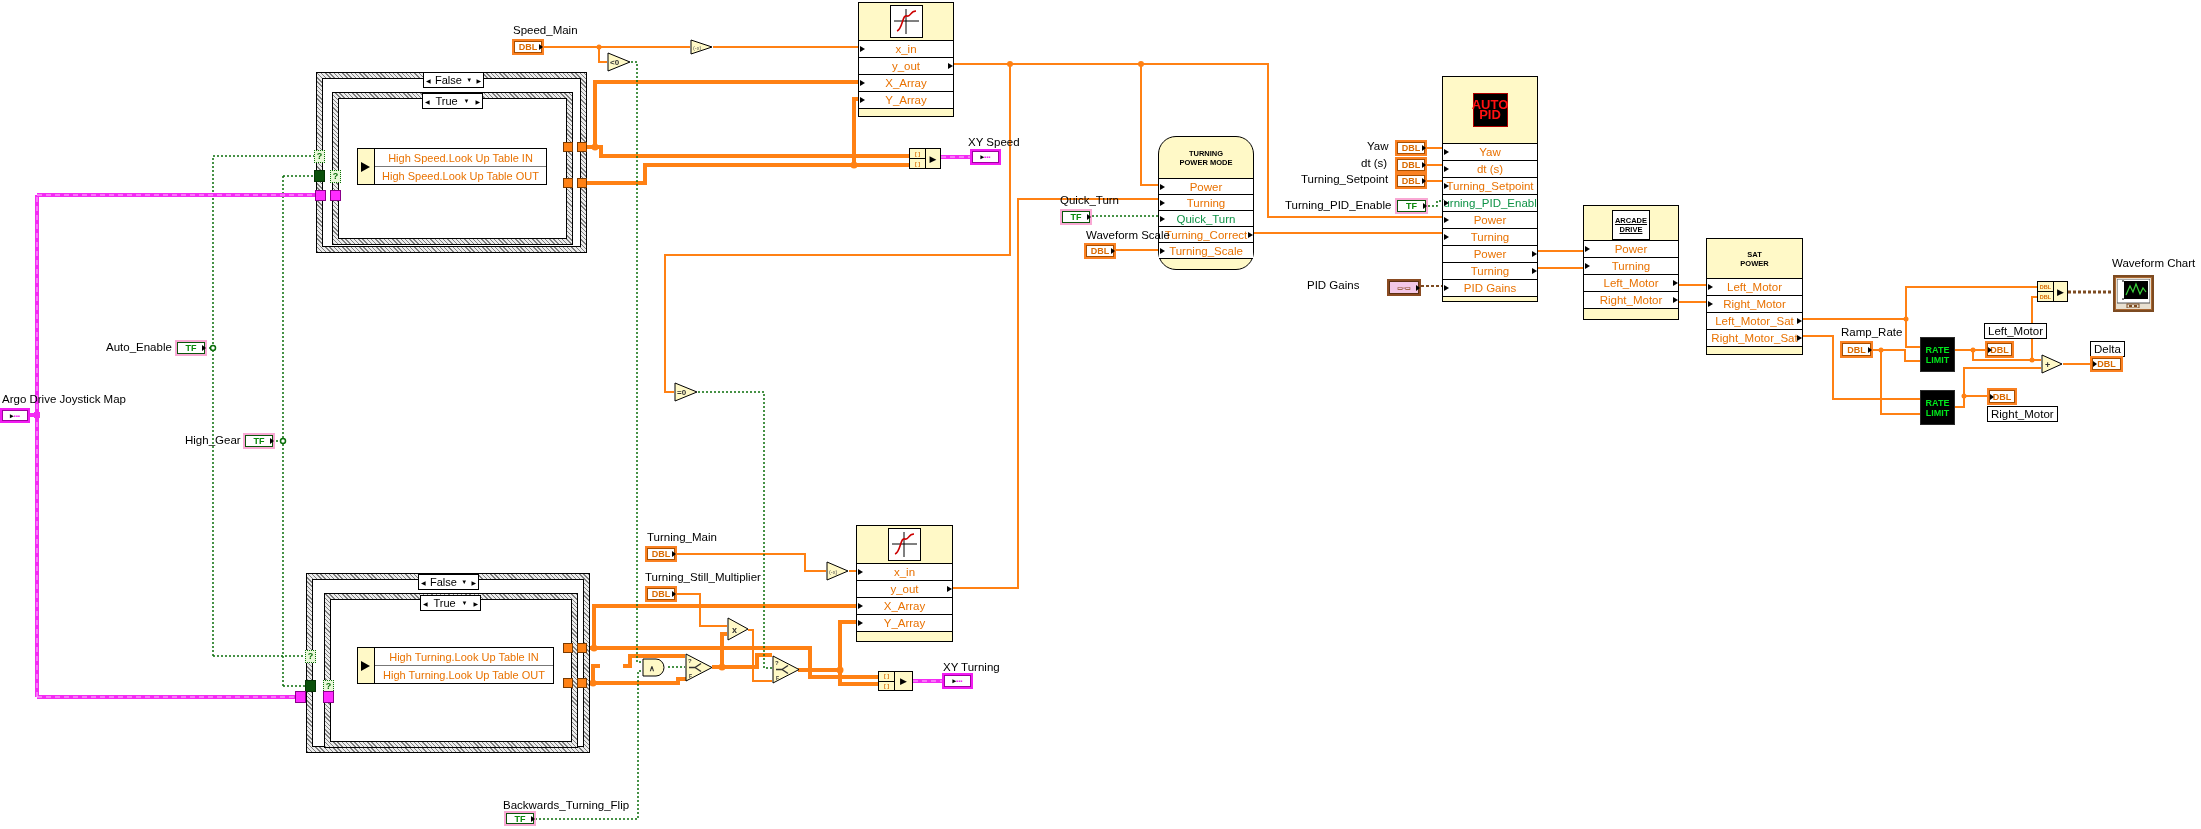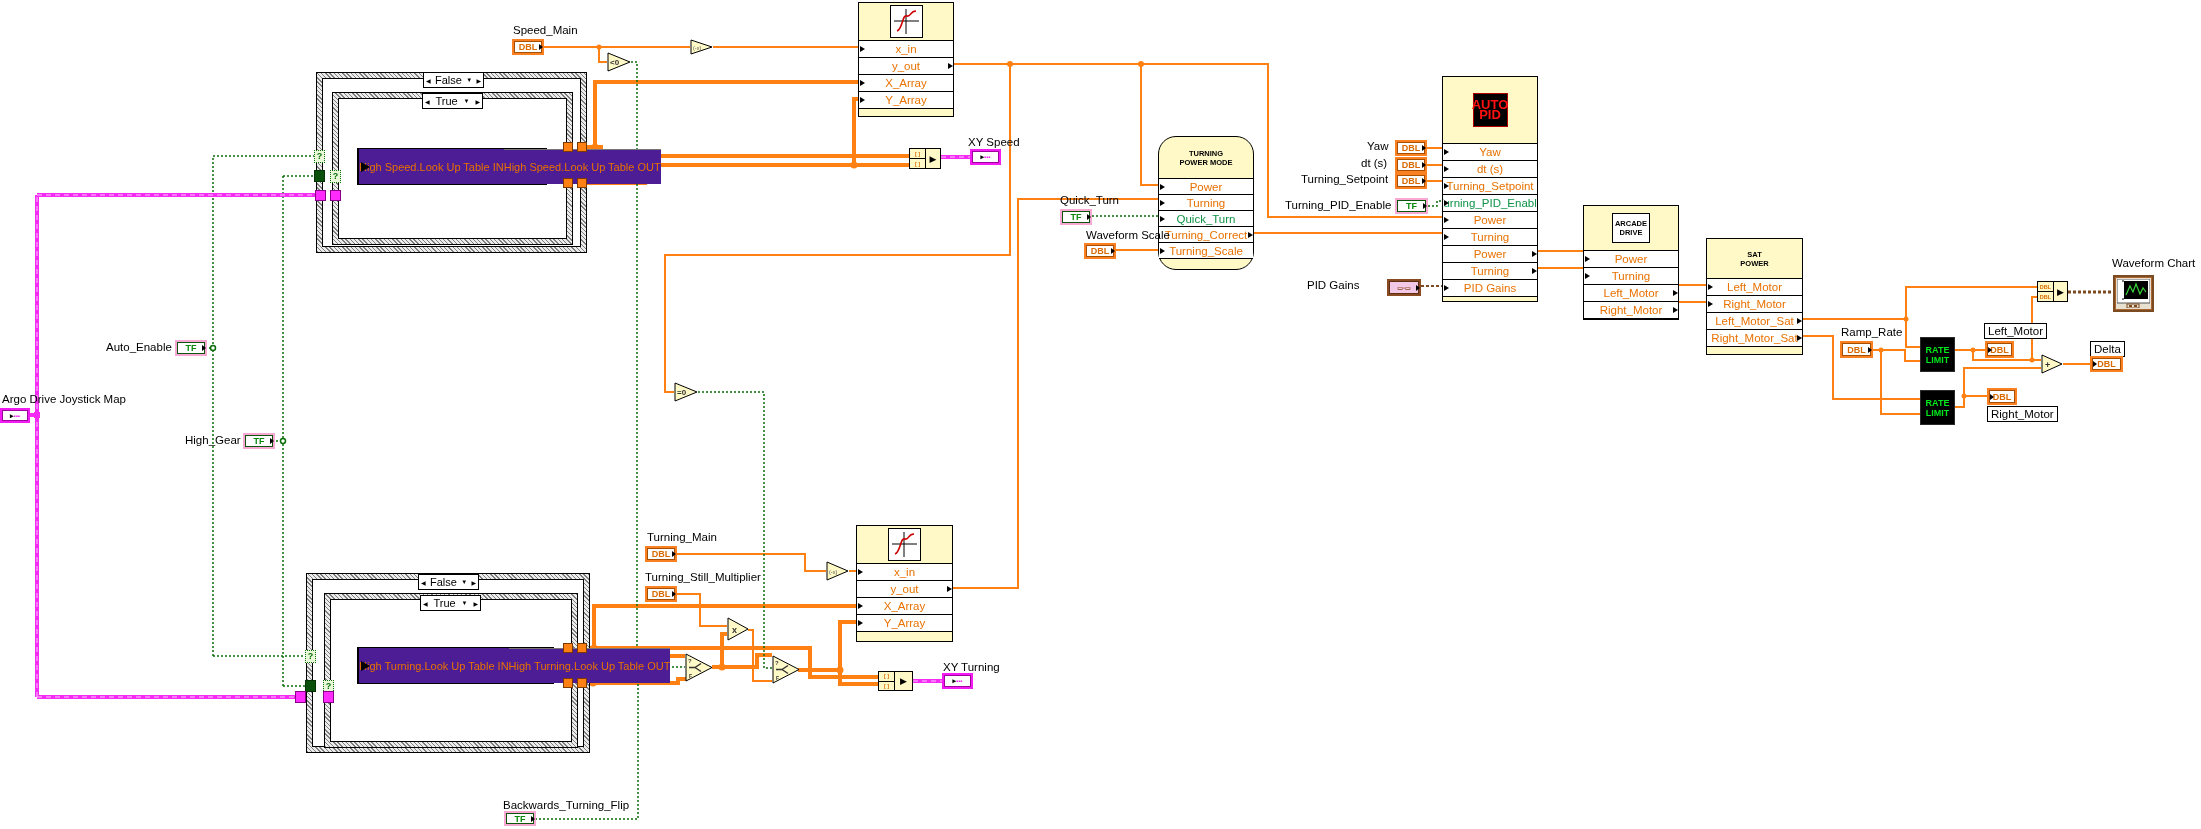--- a/index.html
+++ b/index.html
@@ -50,21 +50,21 @@
         background:repeating-linear-gradient(45deg,#7e7e7e 0 1px,#ececec 1px 3px)}
   .case-white{position:absolute;inset:5px;background:#fff;border:1px solid #000}
   .sel{position:absolute;z-index:4;box-sizing:border-box;height:16px;border:1px solid #000;
        background:#fff;display:flex;align-items:center;justify-content:space-between;
        padding:0 2px;font-size:11px;color:#000}
   .sel .mini{font-size:6px}
   .lut{position:absolute;z-index:4;border:1px solid #000;background:#fff9c7;display:flex;box-sizing:border-box}
   .lut-strip{width:16px;border-right:1px solid #000;position:relative}
   .lut-strip::after{content:"";position:absolute;left:3px;top:50%;margin-top:-5px;width:0;height:0;
        border-left:9px solid #000;border-top:5px solid transparent;border-bottom:5px solid transparent}
-  .lut-rows{flex:1;display:flex;flex-direction:row;background:#4c1d95}
+  .lut-rows{flex:1;display:flex;flex-direction:column;background:#ffffff}
   .lut-row{flex:1;display:flex;align-items:center;justify-content:center;color:#e87100;
        font-size:11px;white-space:nowrap;border-top:1px solid #777}
   .lut-row:first-child{border-top:none}
 
   .tun{position:absolute;z-index:5;box-sizing:border-box;background:#ff8114;border:1px solid #7a3a00}
   .tunq{position:absolute;z-index:5;box-sizing:border-box;background:#e8f8d8;border:1px dotted #0a6e0a;
         color:#0a6e0a;font-weight:bold;font-size:9px;text-align:center;line-height:11px}
   .tung{position:absolute;z-index:5;background:#0a4f0a;border:1px solid #053305;box-sizing:border-box}
   .tunm{position:absolute;z-index:5;background:#ff2bff;border:1px solid #8a008a;box-sizing:border-box}
 
@@ -317,21 +317,21 @@
       <div class="row in green" style="height:17px;">Turning_PID_Enable</div>
       <div class="row in" style="height:17px;">Power</div>
       <div class="row in" style="height:17px;">Turning</div>
       <div class="row out" style="height:17px;">Power</div>
       <div class="row out" style="height:17px;">Turning</div>
       <div class="row in" style="height:17px;">PID Gains</div>
     </div>
   </div>
 
   <div class="inode" style="left:1583px;top:205px;width:96px;height:115px;">
-    <div style="height:44px;display:flex;align-items:center;justify-content:center;">
+    <div style="height:34px;display:flex;align-items:flex-end;justify-content:center;text-decoration:underline;">
       <div class="iconbox" style="width:36px;height:28px;font-weight:bold;font-size:7.5px;line-height:9px;text-align:center;">ARCADE DRIVE</div>
     </div>
     <div class="rows">
       <div class="row in" style="height:17px;">Power</div>
       <div class="row in" style="height:17px;">Turning</div>
       <div class="row out" style="height:17px;">Left_Motor</div>
       <div class="row out" style="height:17px;">Right_Motor</div>
     </div>
   </div>
 

